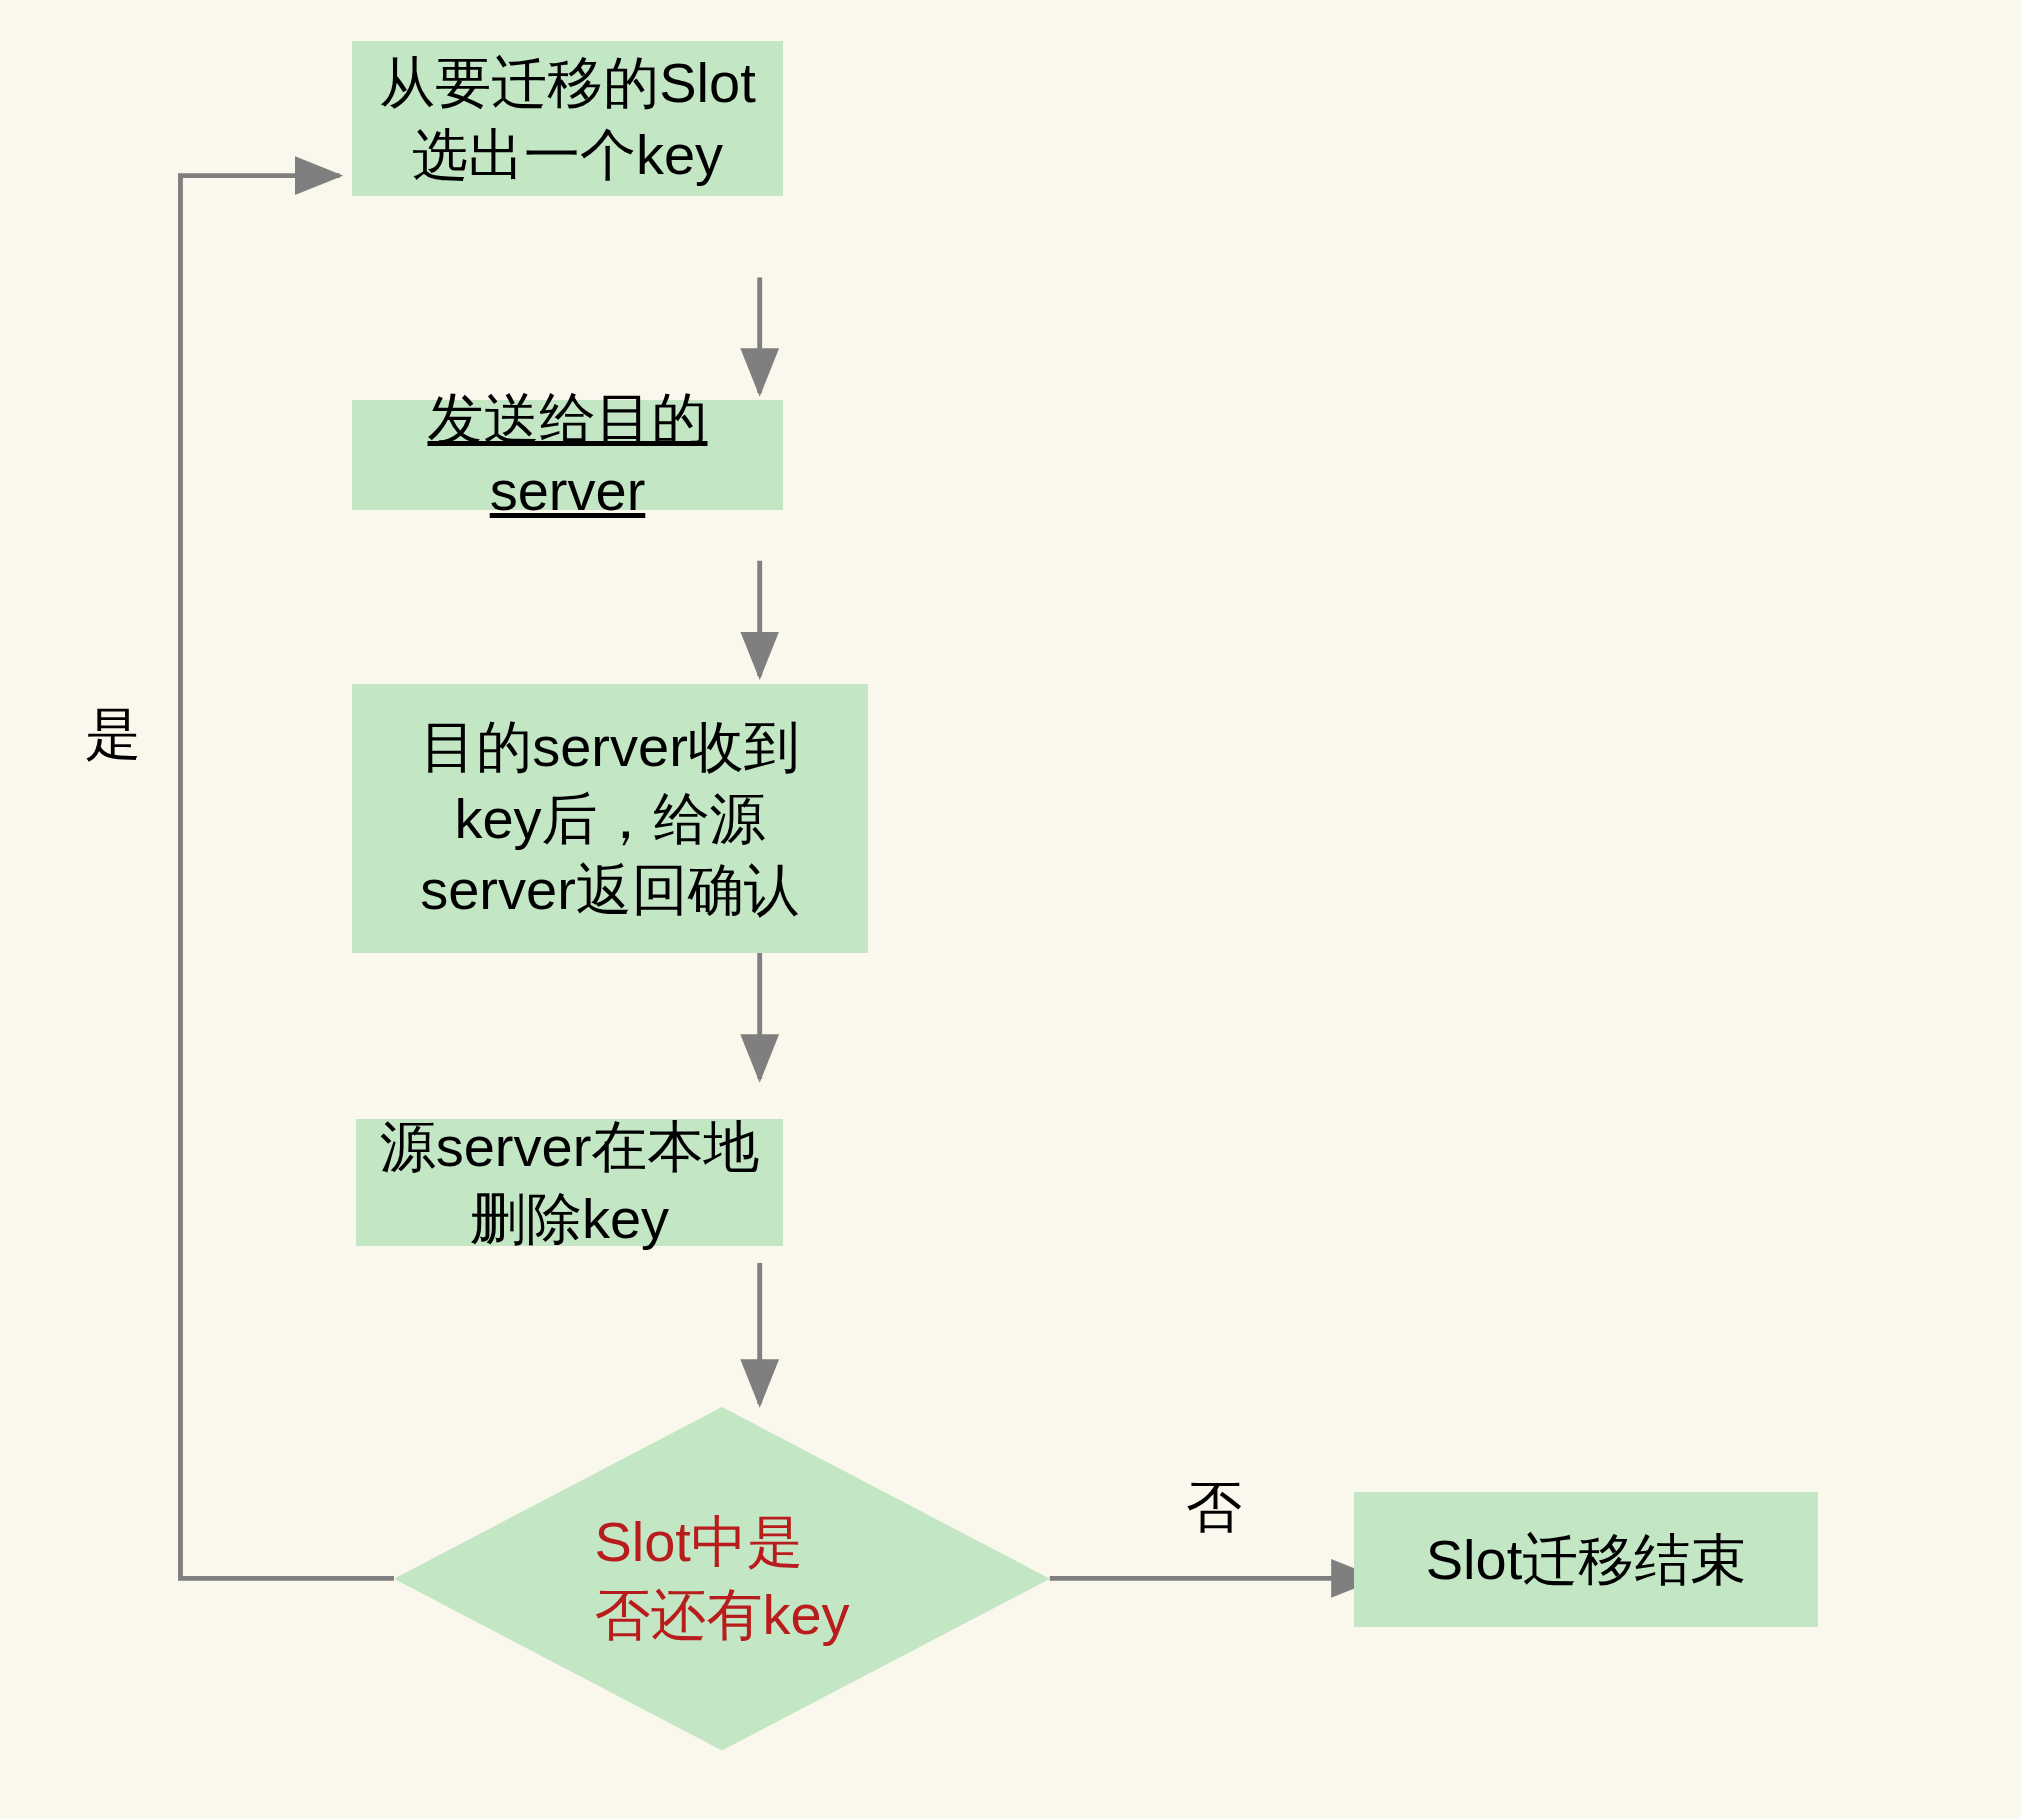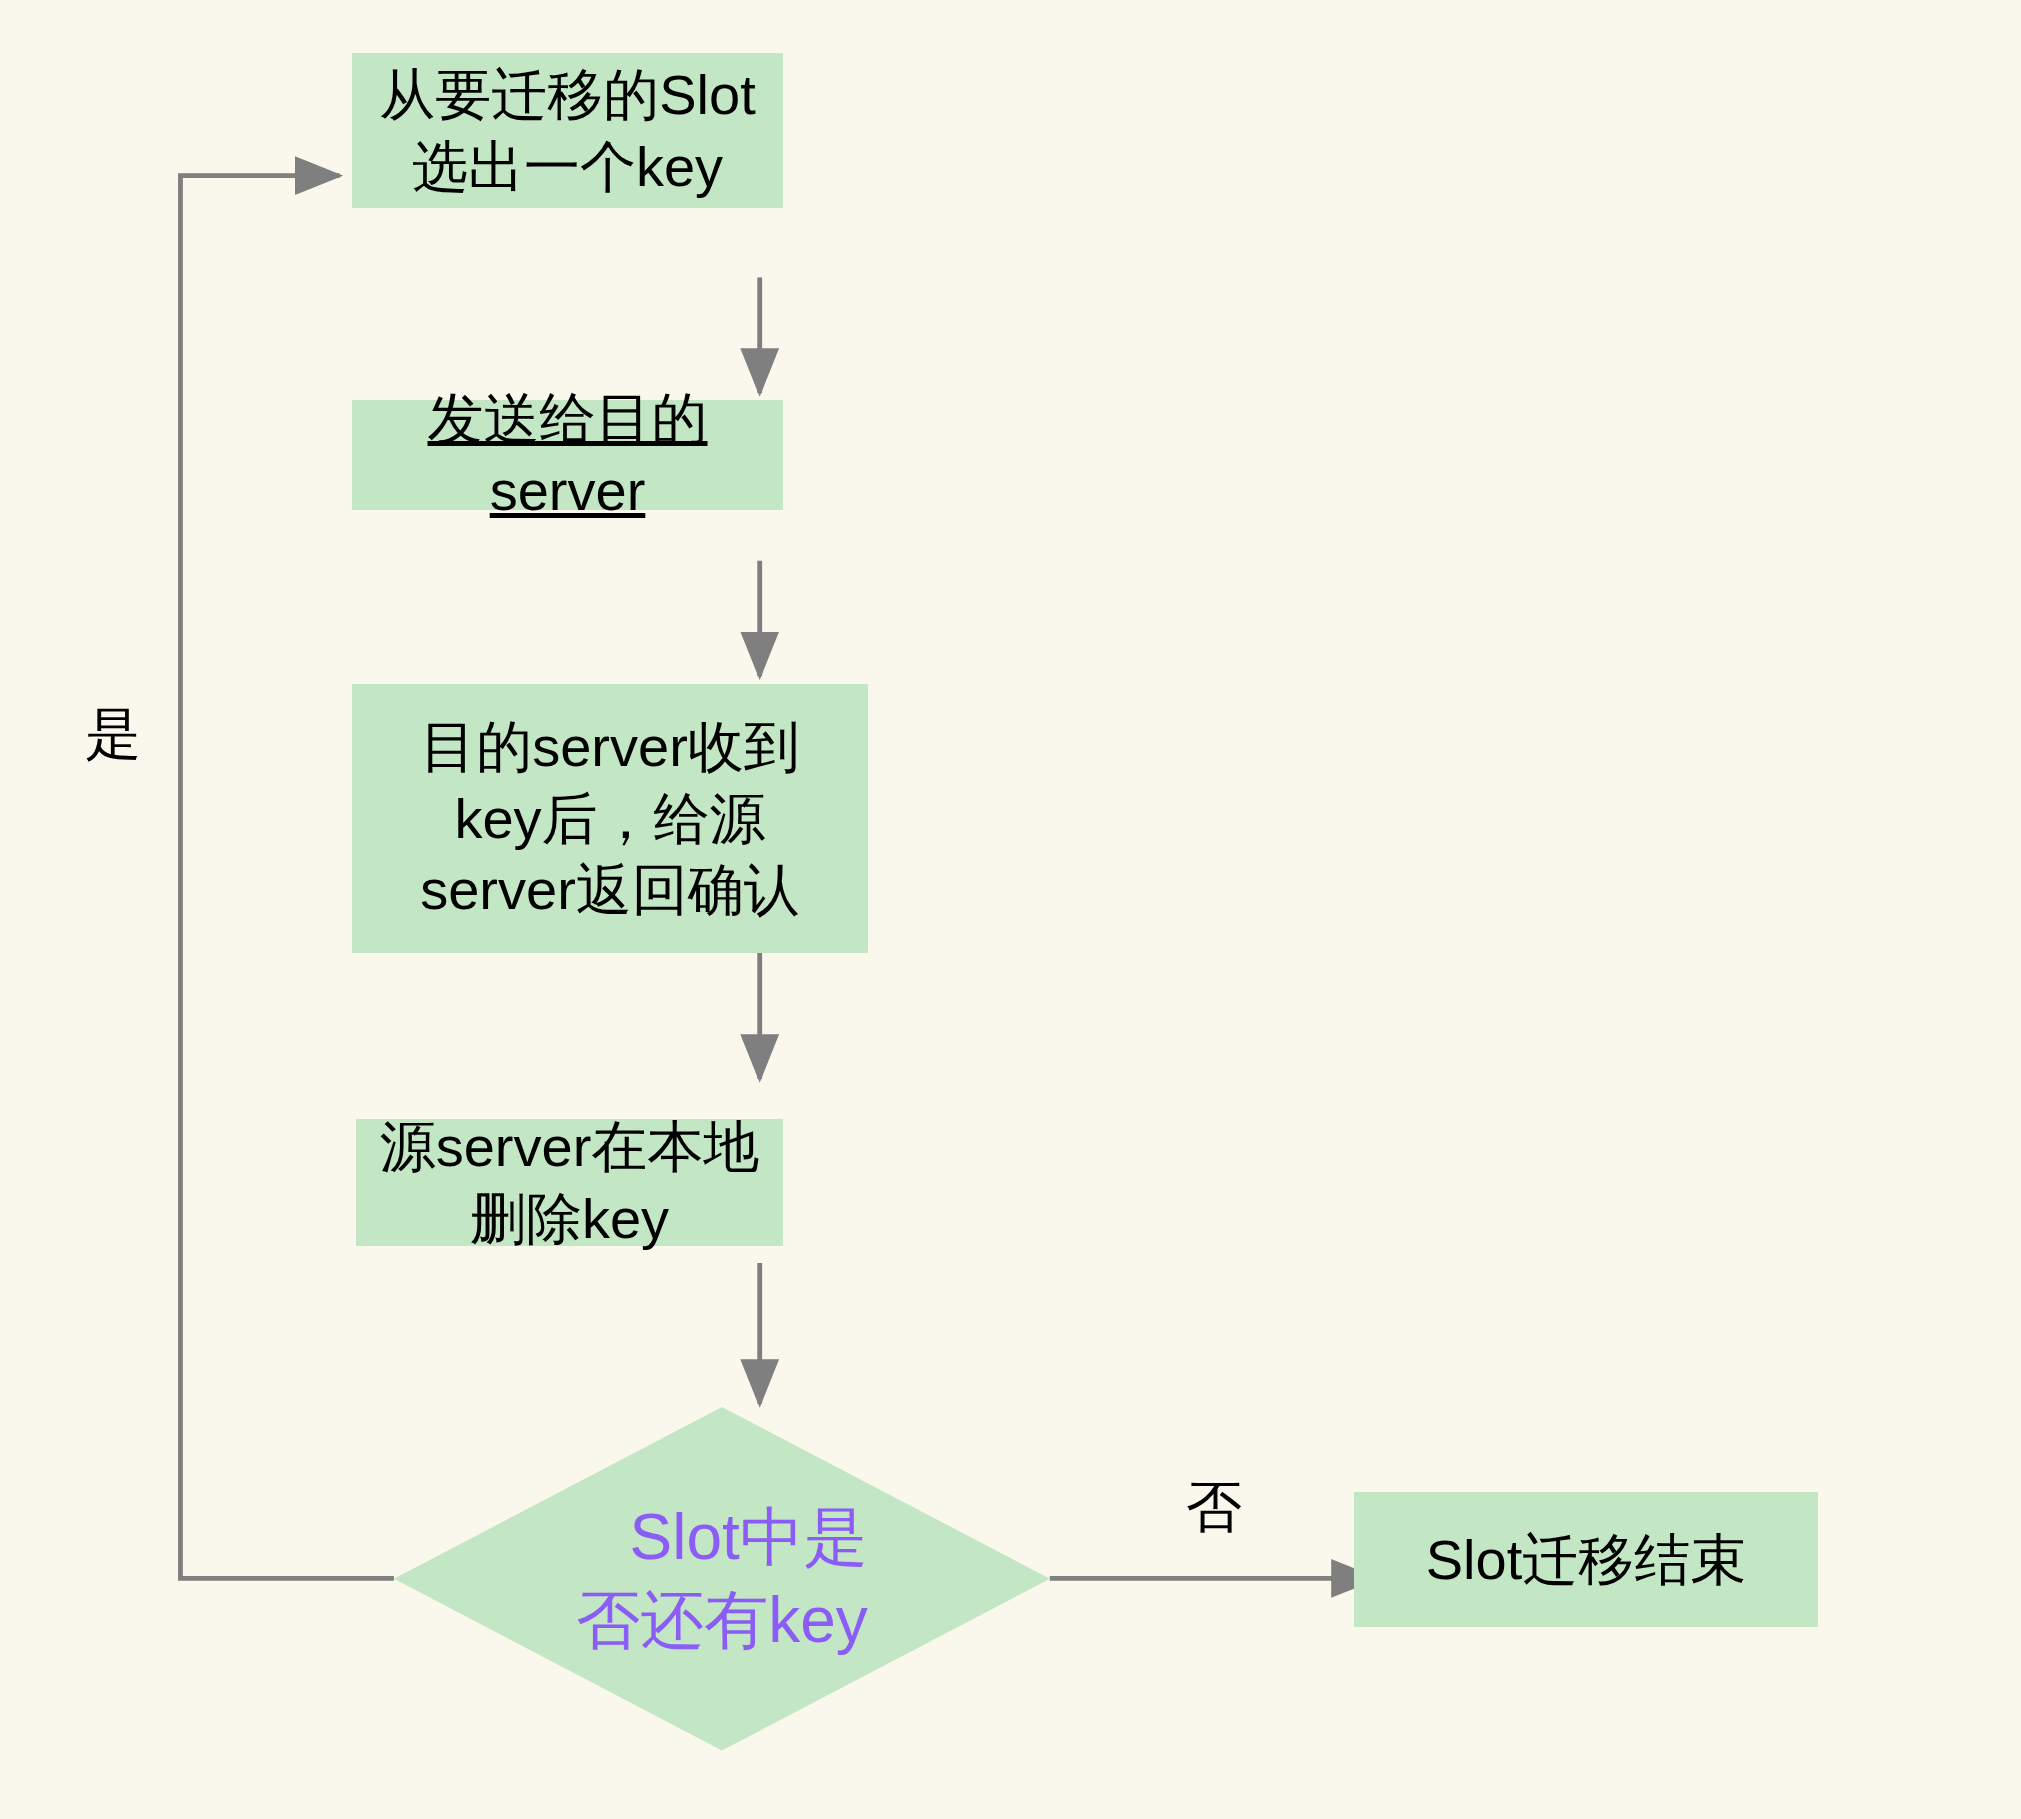--- a/index.html
+++ b/index.html
@@ -39,24 +39,24 @@
   .decision-shape {
     position: absolute;
     inset: 0;
   }
   .decision-label {
     position: absolute;
     inset: 0;
     display: flex;
     align-items: center;
     justify-content: center;
-    text-align: right;
+    text-align: left;
     white-space: pre-line;
-    font-size: 64px;
-    color: #8b5cf6;
+    font-size: 56px;
+    color: #b91c1c;
     line-height: 1.3;
   }
   .edge-label {
     position: absolute;
     font-size: 56px;
     color: #000;
     line-height: 1;
     white-space: nowrap;
   }
   svg.edges {
@@ -87,21 +87,21 @@
 
     <line x1="783" y1="982" x2="783" y2="1112" stroke="#7f7f7f" stroke-width="5" marker-end="url(#arrowhead)"></line>
 
     <line x1="783" y1="1302" x2="783" y2="1447" stroke="#7f7f7f" stroke-width="5" marker-end="url(#arrowhead)"></line>
 
     <line x1="1082" y1="1627" x2="1418" y2="1627" stroke="#7f7f7f" stroke-width="5" marker-end="url(#arrowhead)"></line>
 
     <path d="M 406 1627 L 186 1627 L 186 181 L 350 181" fill="none" stroke="#7f7f7f" stroke-width="5" marker-end="url(#arrowhead)"></path>
   </svg>
 
-  <div class="node proc" style="left:352px; top:53px; width:431px; height:155px;">从要迁移的Slot
+  <div class="node proc" style="left:352px; top:41px; width:431px; height:155px;">从要迁移的Slot
 选出一个key</div>
 
   <div class="node proc" style="left:352px; top:400px; width:431px; height:110px;text-decoration:underline;">发送给目的server</div>
 
   <div class="node proc" style="left:352px; top:684px; width:516px; height:269px;">目的server收到
 key后，给源
 server返回确认</div>
 
   <div class="node proc" style="left:356px; top:1087px; width:427px; height:127px;margin-top:32px;">源server在本地
 删除key</div>

